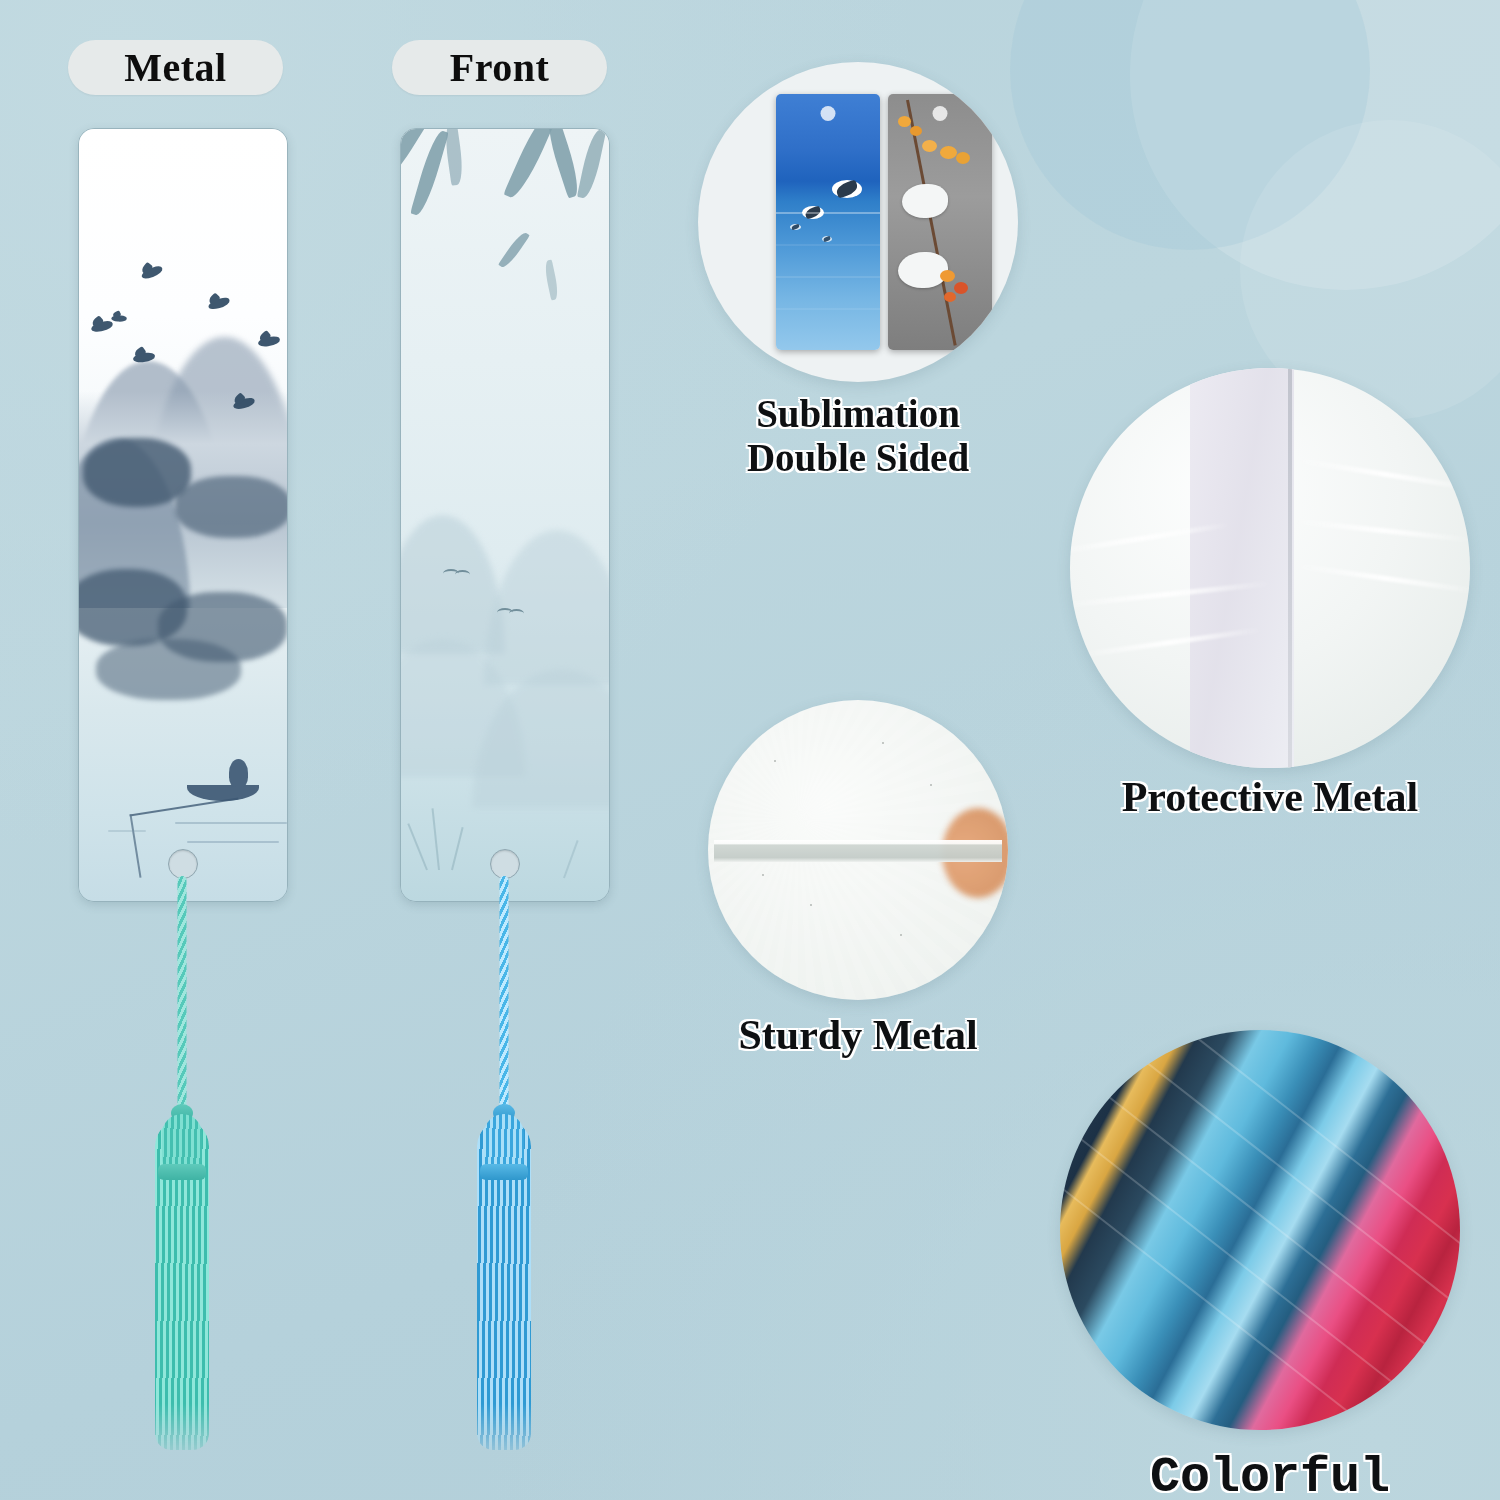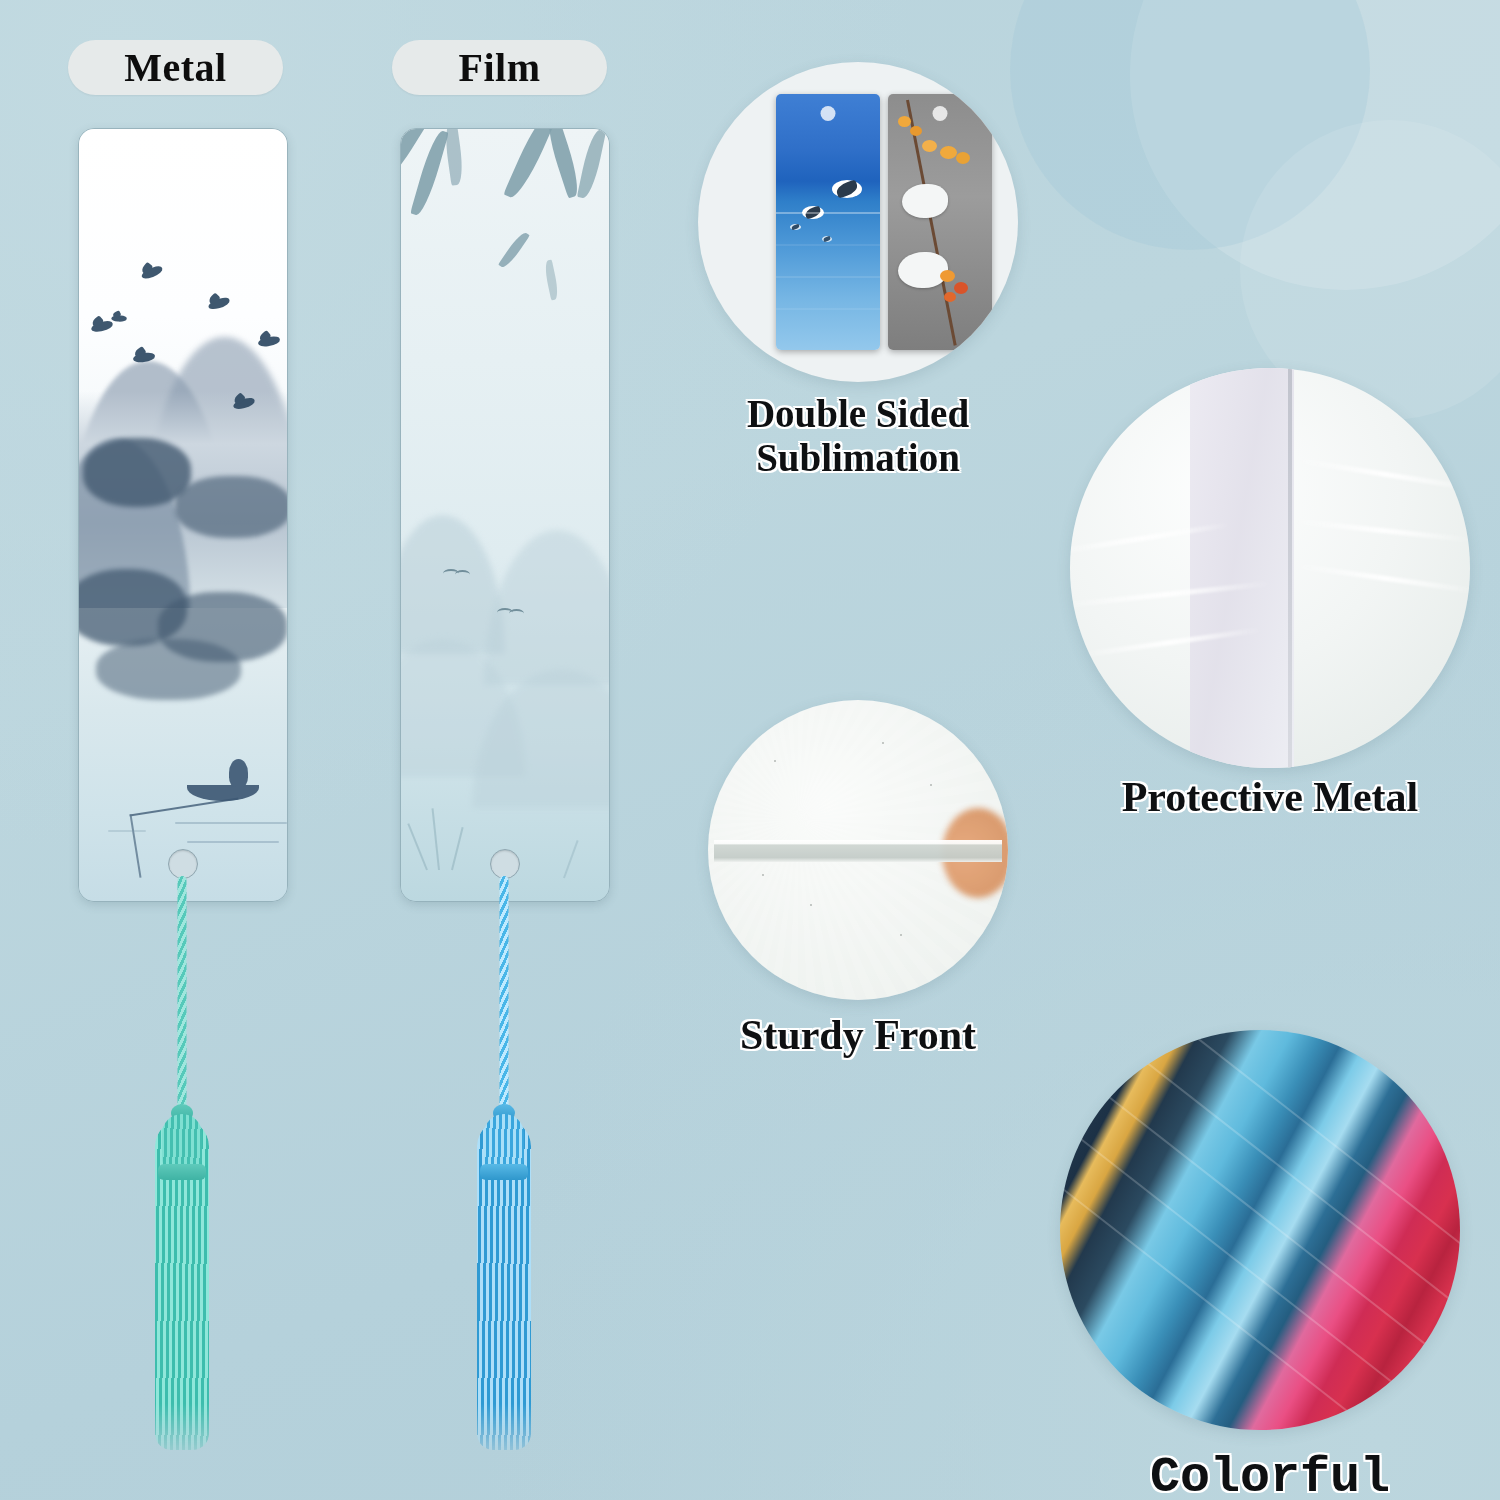--- a/index.html
+++ b/index.html
@@ -203,21 +203,21 @@
 <div id="stage">
 
   <div class="blob blob-a"></div>
   <div class="blob blob-b"></div>
   <div class="blob blob-c"></div>
 
   <div class="pill" id="pill-front">
     <span>Metal</span>
   </div>
   <div class="pill" id="pill-back">
-    <span>Film</span>
+    <span>Front</span>
   </div>
 
   <div class="bookmark" id="bm-front">
     <div class="bm-inner">
       <div class="f-sky"></div>
       <div class="mtn m1"></div>
       <div class="mtn m2"></div>
       <div class="f-mid"></div>
       <div class="mtn m3"></div>
       <div class="ink i1"></div>
@@ -311,22 +311,22 @@
         <div class="berry" style="left:52px;top:52px;width:17px;height:13px;background:#f0a93c;"></div>
         <div class="berry" style="left:68px;top:58px;width:14px;height:12px;background:#e9a235;"></div>
         <div class="snowbird" style="left:14px;top:90px;width:46px;height:34px;"></div>
         <div class="snowbird" style="left:10px;top:158px;width:50px;height:36px;"></div>
         <div class="berry" style="left:52px;top:176px;width:15px;height:12px;background:#ef9a33;"></div>
         <div class="berry" style="left:66px;top:188px;width:14px;height:12px;background:#d9542a;"></div>
         <div class="berry" style="left:56px;top:198px;width:12px;height:10px;background:#e2682c;"></div>
       </div>
     </div>
     <div class="cap">
+      <div>Sublimation</div>
       <div>Double Sided</div>
-      <div>Sublimation</div>
     </div>
   </div>
 
   <div class="feature" id="f-pf">
     <div class="circle">
       <div class="film-strip"></div>
       <div class="film-edge"></div>
       <div class="crease" style="left:-4%;top:42%;width:44%;transform:rotate(-9deg);"></div>
       <div class="crease" style="left:-2%;top:56%;width:52%;transform:rotate(-6deg);"></div>
       <div class="crease" style="left:2%;top:68%;width:46%;transform:rotate(-8deg);"></div>
@@ -344,21 +344,21 @@
       <div class="finger"></div>
       <div class="metal-edge"></div>
       <div class="speck" style="left:22%;top:20%;"></div>
       <div class="speck" style="left:58%;top:14%;"></div>
       <div class="speck" style="left:74%;top:28%;"></div>
       <div class="speck" style="left:34%;top:68%;"></div>
       <div class="speck" style="left:64%;top:78%;"></div>
       <div class="speck" style="left:18%;top:58%;"></div>
     </div>
     <div class="cap">
-      <div>Sturdy Front</div>
+      <div>Sturdy Metal</div>
     </div>
   </div>
 
   <div class="feature" id="f-ct">
     <div class="circle">
       <div class="thread" style="top:14%;transform:rotate(38deg);"></div>
       <div class="thread" style="top:30%;transform:rotate(38deg);"></div>
       <div class="thread" style="top:46%;transform:rotate(38deg);"></div>
       <div class="thread" style="top:62%;transform:rotate(38deg);"></div>
       <div class="thread" style="top:78%;transform:rotate(38deg);"></div>

